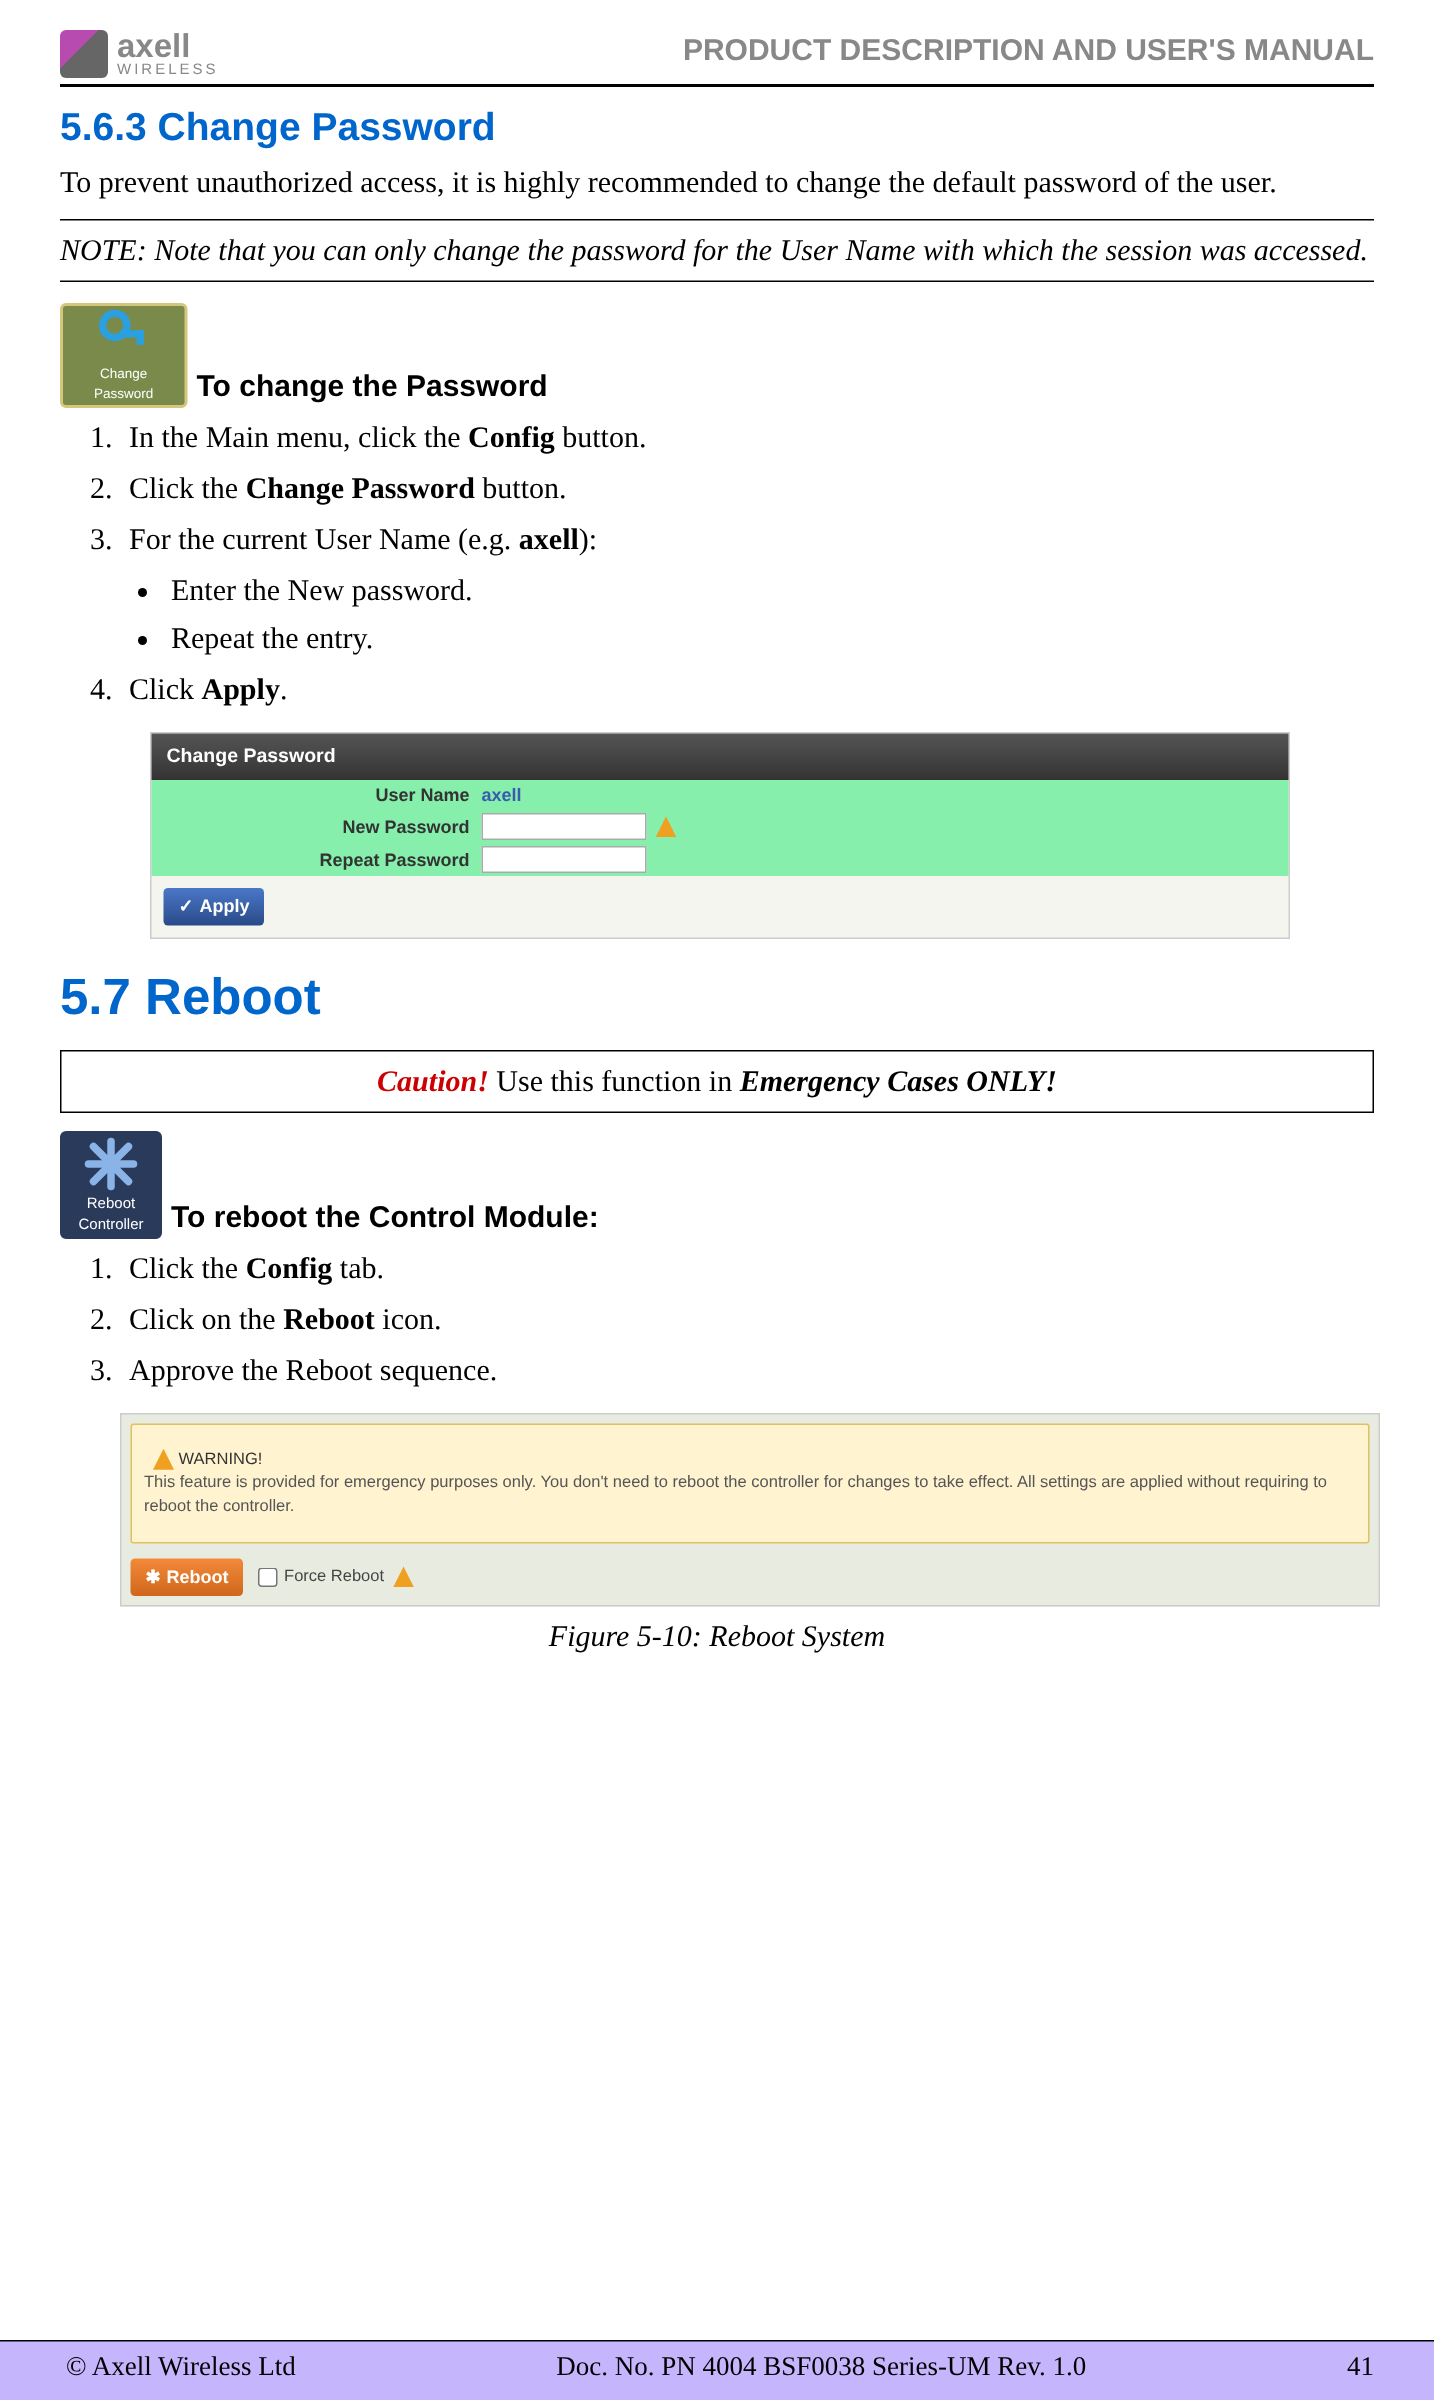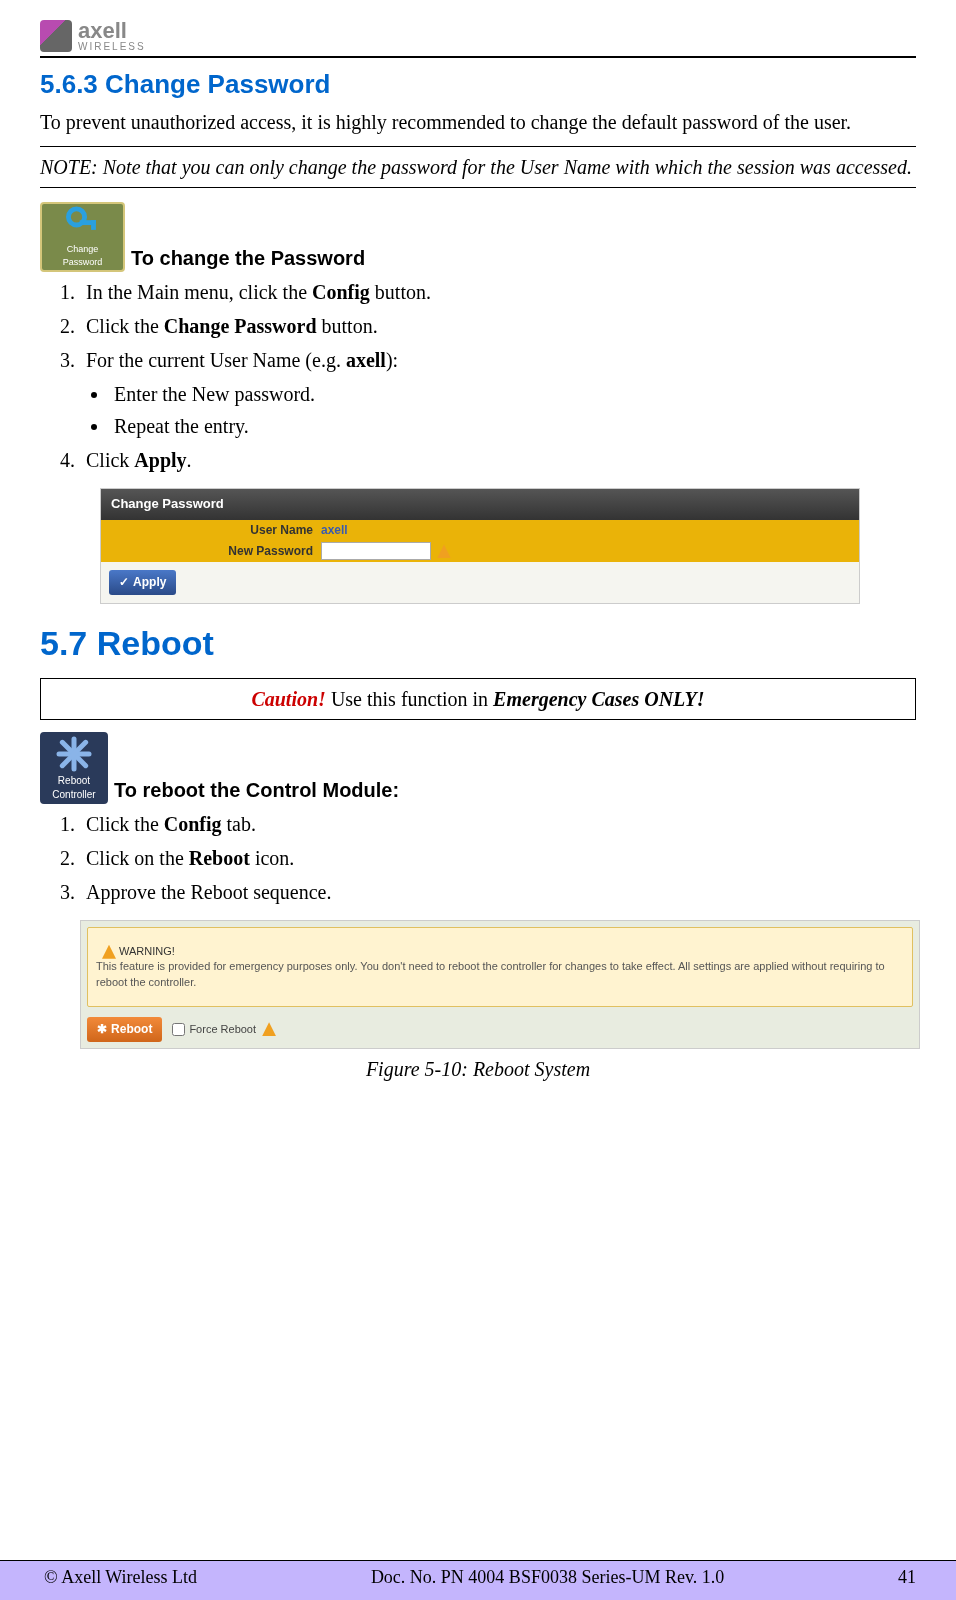--- a/index.html
+++ b/index.html
@@ -145,21 +145,21 @@
       background: linear-gradient(#555, #333);
       color: #fff;
       padding: 6px 10px;
       font-weight: bold;
       font-size: 13px;
     }
     .pw-row {
       display: flex;
       align-items: center;
       padding: 2px 0;
-      background: #eab308;
+      background: #86efac;
     }
     .pw-row .lbl {
       width: 220px;
       text-align: right;
       font-weight: bold;
       color: #333;
       padding-right: 8px;
       font-size: 12px;
     }
     .pw-row .val {
@@ -293,20 +293,21 @@
 
 <div class="header">
   <div class="logo">
     <div class="logo-icon"></div>
     <div class="logo-text">
       <div class="brand">axell</div>
       <div class="sub">WIRELESS</div>
     </div>
   </div>
   <div class="header-right">
+    <div class="header-manual">PRODUCT DESCRIPTION AND USER'S MANUAL</div>
   </div>
 </div>
 
 <div class="section-num-sub">5.6.3   Change Password</div>
 <div class="body-text">To prevent unauthorized access, it is highly recommended to change the default password of the user.</div>
 <div class="note-block">NOTE: Note that you can only change the password for the User Name with which the session was accessed.</div>
 
 <div class="icon-block">
   <div class="icon-change-pw">
     <svg viewBox="0 0 24 24">
@@ -336,20 +337,24 @@
   <div class="pw-panel-header">Change Password</div>
   <div class="pw-row">
     <div class="lbl">User Name</div>
     <div class="val">axell</div>
   </div>
   <div class="pw-row">
     <div class="lbl">New Password</div>
     <input type="password" style="">
     <span class="warn-icon"></span>
   </div>
+  <div class="pw-row">
+    <div class="lbl">Repeat Password</div>
+    <input type="password" style="">
+  </div>
   <div class="apply-btn">
       <span>Apply</span>
     </div>
 </div>
 
 <div class="section-main">5.7   Reboot</div>
 
 <div class="caution-box">
   <span class="caution-label">Caution!</span><span> Use this function in </span><span class="caution-text bold">Emergency Cases ONLY!</span>
 </div>

